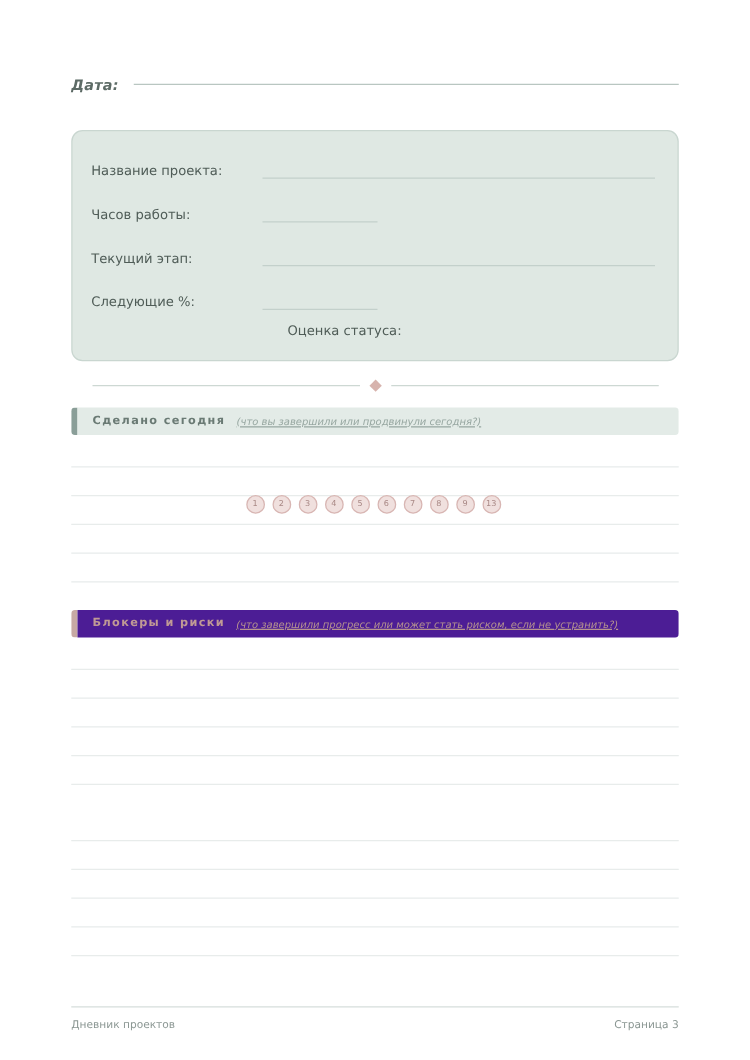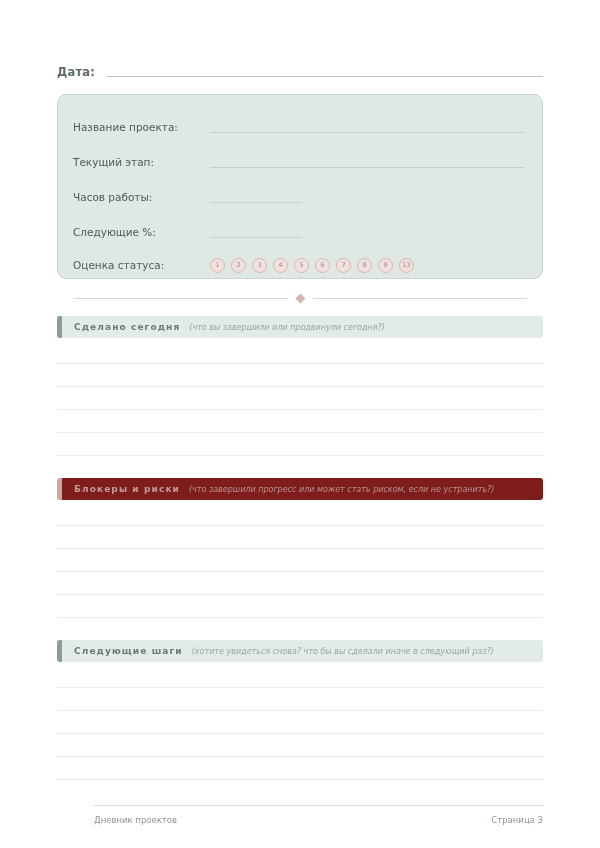--- a/index.html
+++ b/index.html
@@ -20,42 +20,43 @@
     position: relative;
     width: 600px;
     height: 848px;
     box-sizing: border-box;
     padding: 0 57px;
   }
 
   
   .date-row {
     display: flex;
-    align-items: flex-end;
+    align-items: center;
     padding-top: 57px;
     height: 22px;
+    font-style: italic;
   }
   .date-label {
     font-size: 11.5px;
     font-weight: bold;
     color: #5d6b66;
     letter-spacing: 0.2px;
     white-space: nowrap;
     padding-right: 12px;
   }
   .date-line {
     flex: 1;
     border-bottom: 1px solid #b9c6c1;
     height: 1px;
     margin-bottom: 2px;
   }
 
   
   .info-card {
-    margin-top: 15px;
+    margin-top: 25px;
     background: #dfe8e3;
     border: 1px solid #c9d6d0;
     border-radius: 9px;
     padding: 14px 18px 14px 15px;
     box-sizing: border-box;
     height: 185px;
   }
   .field-row {
     display: flex;
     align-items: center;
@@ -72,20 +73,21 @@
     border-bottom: 1px solid #c3d0cb;
     height: 11px;
   }
   .field-line.long { flex: 1; }
   .field-line.short { width: 92px; flex: 0 0 92px; }
 
   .rating-row {
     display: flex;
     align-items: center;
     height: 32px;
+    flex-direction: column;
   }
   .rating-scale {
     display: flex;
     gap: 6px;
     align-items: center;
   }
   .rating-dot {
     width: 15px;
     height: 15px;
     border-radius: 50%;
@@ -151,31 +153,32 @@
     font-size: 9px;
     font-weight: bold;
     letter-spacing: 1.1px;
     white-space: nowrap;
   }
   .section-hint {
     font-size: 8px;
     font-style: italic;
     margin-left: 9px;
     white-space: nowrap;
+    text-decoration: underline;
   }
 
   
   .theme-green .section-accent { background: #8a9e98; }
   .theme-green .section-header-body { background: #e3ebe7; }
   .theme-green .section-title { color: #6a7a74; }
   .theme-green .section-hint { color: #97a7a1; }
 
   
   .theme-rose .section-accent { background: #c7a9a4; }
-  .theme-rose .section-header-body { background: #7f1d1d; }
+  .theme-rose .section-header-body { background: #4c1d95; }
   .theme-rose .section-title { color: #c09a95; }
   .theme-rose .section-hint { color: #b5938f; }
 
   .ruled-lines { margin-top: 3px; }
   .ruled-line {
     height: 22px;
     border-bottom: 1px solid #e8eceb;
   }
 
   
@@ -184,46 +187,45 @@
     left: 57px;
     right: 57px;
     bottom: 23px;
     border-top: 1px solid #d6dedb;
     padding-top: 9px;
     display: flex;
     justify-content: space-between;
     align-items: center;
     font-size: 8.5px;
     color: #8b9793;
-    margin-left: 37px;
   }
 </style>
 </head>
 <body>
 
 <div class="page">
 
   <div class="date-row">
     <div class="date-label">Дата:</div>
     <div class="date-line"></div>
   </div>
 
   <div class="info-card">
     <div>
         <div class="field-row">
           <div class="field-label">Название проекта:</div>
           <div class="field-line long"></div>
         </div>
         <div class="field-row">
+          <div class="field-label">Часов работы:</div>
+          <div class="field-line short"></div>
+        </div>
+        <div class="field-row">
           <div class="field-label">Текущий этап:</div>
           <div class="field-line long"></div>
-        </div>
-        <div class="field-row">
-          <div class="field-label">Часов работы:</div>
-          <div class="field-line short"></div>
         </div>
         <div class="field-row">
           <div class="field-label">Следующие %:</div>
           <div class="field-line short"></div>
         </div>
       </div>
     <div class="rating-row">
       <div class="field-label">Оценка статуса:</div>
       <div class="rating-scale">
           <div class="rating-dot">1</div>
@@ -273,27 +275,20 @@
         </div>
         <div class="ruled-lines">
           <div class="ruled-line"></div>
           <div class="ruled-line"></div>
           <div class="ruled-line"></div>
           <div class="ruled-line"></div>
           <div class="ruled-line"></div>
         </div>
       </div>
       <div class="section theme-green">
-        <div class="section-header">
-          <div class="section-accent"></div>
-          <div class="section-header-body">
-            <span class="section-title">Следующие шаги</span>
-            <span class="section-hint">(хотите увидеться снова? что бы вы сделали иначе в следующий раз?)</span>
-          </div>
-        </div>
         <div class="ruled-lines">
           <div class="ruled-line"></div>
           <div class="ruled-line"></div>
           <div class="ruled-line"></div>
           <div class="ruled-line"></div>
           <div class="ruled-line"></div>
         </div>
       </div>
     </div>
 

